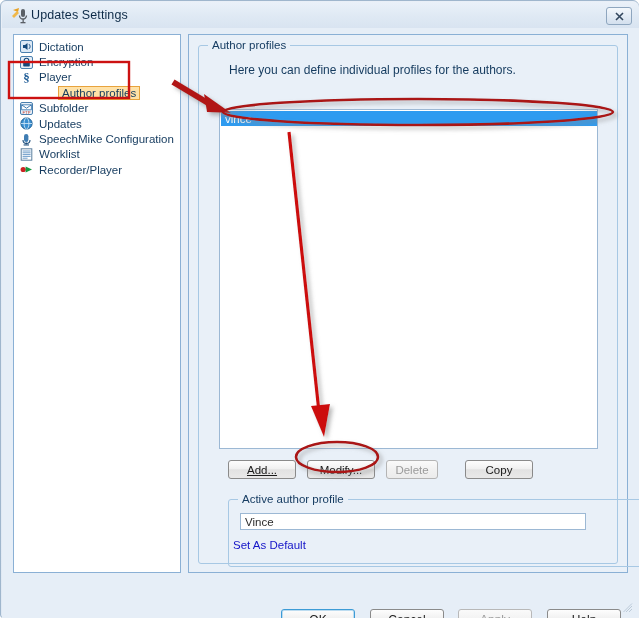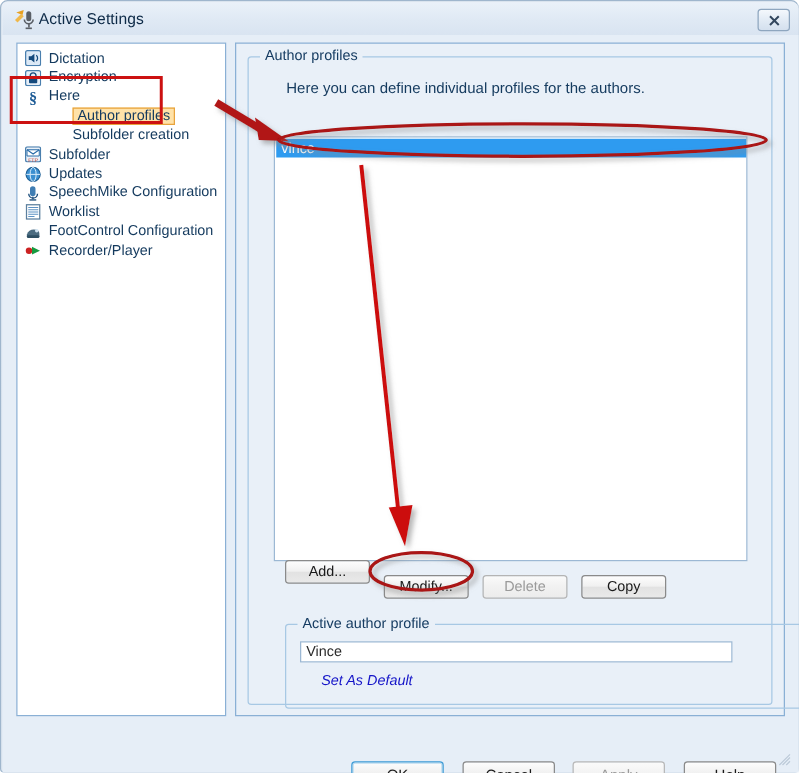--- a/index.html
+++ b/index.html
@@ -106,37 +106,37 @@
     position:absolute;height:19px;
     border:1px solid #8a8a8a;border-radius:3px;
     background:linear-gradient(180deg,#fdfdfd 0%,#f0f0f0 47%,#e2e2e2 51%,#e9e9e9 100%);
     font-family:"Liberation Sans","DejaVu Sans",sans-serif;
     font-size:11.5px;color:#1a1a1a;
     display:flex;align-items:center;justify-content:center;
     cursor:pointer;box-sizing:border-box;
   }
   .btn.disabled{color:#9a9a9a;border-color:#b4b4b4;
     background:linear-gradient(180deg,#fafafa 0%,#f1f1f1 50%,#ececec 100%);cursor:default;}
-  #btn-add{left:29px;top:402px;width:68px;}
+  #btn-add{left:29px;top:414px;width:68px;text-decoration:underline;}
   #btn-modify{left:108px;top:414px;width:68px;}
-  #btn-delete{left:187px;top:414px;width:68px;}
+  #btn-delete{left:187px;top:414px;width:52px;}
   #btn-copy{left:266px;top:414px;width:68px;}
   
   #gb-active{
     left:29px;top:443px;width:436px;height:68px;margin-top:10px;
   }
   #active-input{
     position:absolute;left:11px;top:13px;width:346px;height:17px;
     background:#ffffff;border:1px solid #9cb8d4;box-sizing:border-box;
     font-size:11.5px;color:#2b2b2b;display:flex;align-items:center;
     padding-left:4px;cursor:text;
   }
   #set-default-link{
-    position:absolute;left:28px;top:39px;font-size:11.5px;
-    color:#1414c8;cursor:pointer;white-space:nowrap;font-style:italic;
+    position:absolute;left:4px;top:39px;font-size:11.5px;
+    color:#1414c8;cursor:pointer;white-space:nowrap;
   }
   
   .dbtn{
     position:absolute;top:581px;height:21px;width:74px;
     border:1px solid #8a8a8a;border-radius:3px;
     background:linear-gradient(180deg,#fdfdfd 0%,#f0f0f0 47%,#e2e2e2 51%,#e9e9e9 100%);
     font-size:12px;color:#1a1a1a;
     display:flex;align-items:center;justify-content:center;
     cursor:pointer;box-sizing:border-box;
   }
@@ -160,21 +160,21 @@
 
   <div id="titlebar">
     <svg id="title-icon" viewBox="0 0 18 17">
       <path d="M2 3 L8 1 L7 5 Z" fill="#e8a020"></path>
       <path d="M1 9 L6 4 L8 6 L3 11 Z" fill="#f0b84a"></path>
       <rect x="10" y="2" width="4" height="8" rx="2" fill="#5a5f66"></rect>
       <path d="M8.5 8.5 a3.5 3.5 0 0 0 7 0" fill="none" stroke="#5a5f66" stroke-width="1.3"></path>
       <rect x="11.5" y="12" width="1.3" height="3" fill="#5a5f66"></rect>
       <rect x="9.5" y="15" width="5" height="1.3" fill="#5a5f66"></rect>
     </svg>
-    <div id="title-text">Active Settings</div>
+    <div id="title-text">Updates Settings</div>
     <div id="close-btn">
       <svg width="9" height="9" viewBox="0 0 9 9">
         <path d="M1 1 L8 8 M8 1 L1 8" stroke="#33475e" stroke-width="1.6" fill="none"></path>
       </svg>
     </div>
   </div>
 
   <div id="client">
 
     <div id="tree-panel">
@@ -194,30 +194,27 @@
           <path d="M4.2 6 V4.6 a2.3 2.3 0 0 1 4.6 0 V6" stroke="#14497c" stroke-width="1.1" fill="none"></path>
           <rect x="3.2" y="6" width="6.6" height="4.6" rx="0.8" fill="#14497c"></rect>
         </svg>
         <span class="tlabel">Encryption</span>
       </div>
 
       <div class="tree-item">
         <svg class="ticon" viewBox="0 0 13 13">
           <text x="6.5" y="11" font-family="Liberation Serif, serif" font-size="13" font-weight="bold" text-anchor="middle" fill="#1e5c96">§</text>
         </svg>
-        <span class="tlabel">Here</span>
+        <span class="tlabel">Player</span>
       </div>
 
       <div class="tree-sub selected">
         <span class="tlabel">Author profiles</span>
       </div>
 
-      <div class="tree-sub">
-        <span class="tlabel">Subfolder creation</span>
-      </div>
 
       <div class="tree-item">
         <svg class="ticon" viewBox="0 0 13 13">
           <rect x="0.5" y="0.5" width="12" height="12" rx="1.5" fill="#e8f0f8" stroke="#4a7fae"></rect>
           <path d="M1.6 2.8 h9.8 v5 h-9.8 z" fill="#ffffff" stroke="#2a6ca8" stroke-width=".8"></path>
           <path d="M1.6 2.8 L6.5 6.2 L11.4 2.8" fill="none" stroke="#2a6ca8" stroke-width=".9"></path>
           <text x="6.5" y="12.3" font-size="4.2" text-anchor="middle" fill="#c0392b" font-family="Liberation Sans, sans-serif">FTP</text>
         </svg>
         <span class="tlabel">Subfolder</span>
       </div>
@@ -242,28 +239,20 @@
       </div>
 
       <div class="tree-item">
         <svg class="ticon" viewBox="0 0 13 13">
           <rect x="1.2" y="0.8" width="10.6" height="11.4" fill="#ffffff" stroke="#5b7f9e"></rect>
           <path d="M2.6 3 h8 M2.6 4.8 h8 M2.6 6.6 h8 M2.6 8.4 h8 M2.6 10.2 h5" stroke="#5d92c4" stroke-width=".9"></path>
         </svg>
         <span class="tlabel">Worklist</span>
       </div>
 
-      <div class="tree-item">
-        <svg class="ticon" viewBox="0 0 13 13">
-          <path d="M1.5 8.5 q1.5-4 5.5-4 q4.5 0 4.5 3.2 v2.8 h-10 z" fill="#4a6b80"></path>
-          <rect x="1.5" y="9.2" width="10" height="2.2" rx="1" fill="#2d4f63"></rect>
-          <circle cx="9.4" cy="5.6" r="1.4" fill="#cfe3f2"></circle>
-        </svg>
-        <span class="tlabel">FootControl Configuration</span>
-      </div>
 
 
       <div class="tree-item">
         <svg class="ticon" viewBox="0 0 13 13">
           <circle cx="3.2" cy="6.5" r="2.6" fill="#cc2222"></circle>
           <path d="M5.6 3.4 L12 6.5 L5.6 9.6 Z" fill="#169a3f"></path>
         </svg>
         <span class="tlabel">Recorder/Player</span>
       </div>
 

